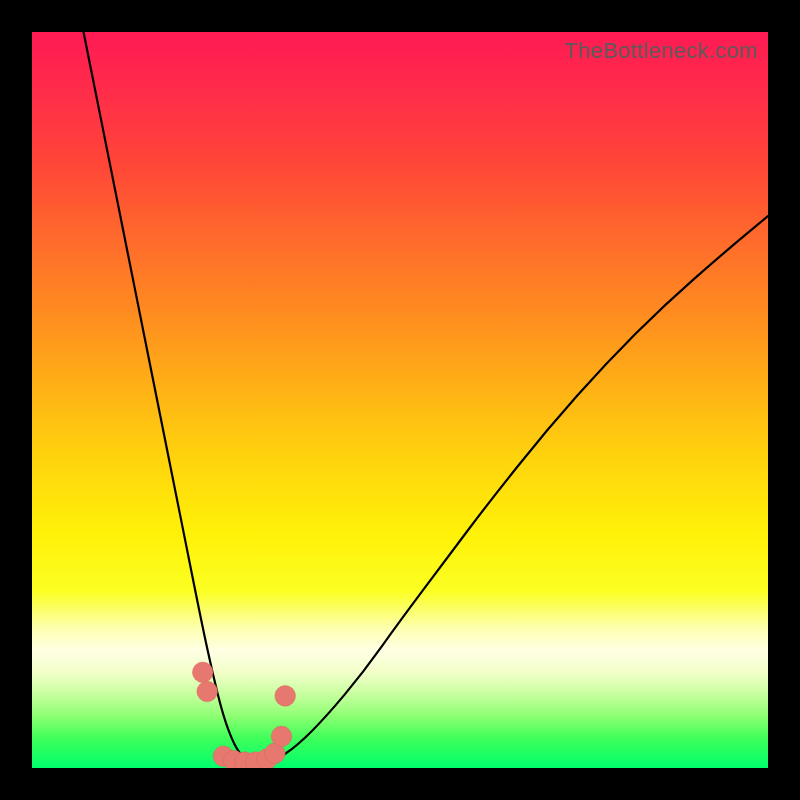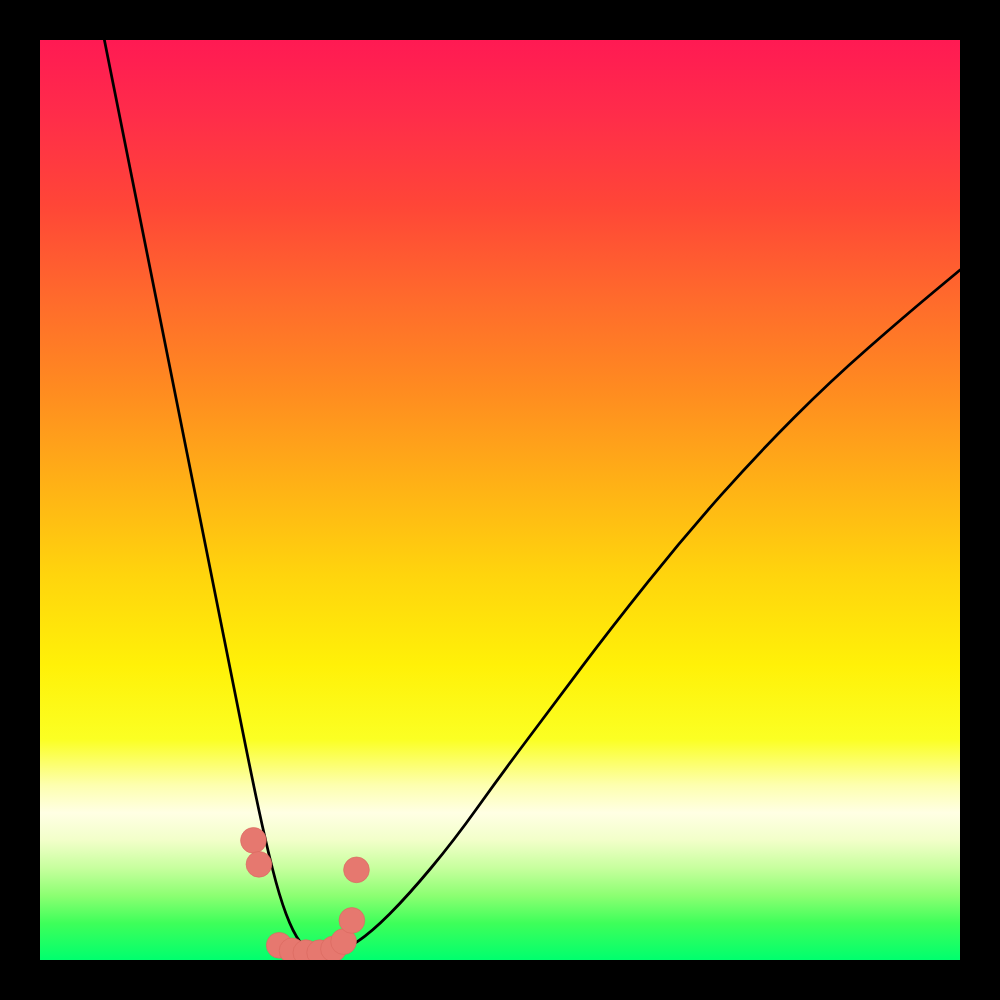--- a/index.html
+++ b/index.html
@@ -73,20 +73,21 @@
     stroke: #d8685f;
     stroke-width: 0.5;
   }
 </style>
 </head>
 <body>
 
 <div class="frame">
   <div class="plot">
 
+    <div class="attribution">TheBottleneck.com</div>
 
     <svg class="curves" viewBox="0 0 736 736" preserveAspectRatio="none">
       <path id="curve-left" class="curve-line" d="M 51.52 0.00 Q 51.52 0.00 58.88 36.80 Q 66.24 73.60 73.60 110.40 Q 80.96 147.20 88.32 184.00 Q 95.68 220.80 103.04 257.60 Q 110.40 294.40 117.76 331.20 Q 125.12 368.00 132.48 404.80 Q 139.84 441.60 147.20 478.40 Q 154.56 515.20 161.92 552.00 Q 169.28 588.80 174.80 614.56 Q 180.32 640.32 185.84 662.40 Q 191.36 684.48 196.88 699.20 Q 202.40 713.92 207.92 721.28 Q 213.44 728.64 218.96 730.48 T 224.48 732.32"></path>
       <path id="curve-right" class="curve-line" d="M 224.48 732.32 Q 224.48 732.32 233.68 730.48 Q 242.88 728.64 253.92 721.28 Q 264.96 713.92 279.68 699.20 Q 294.40 684.48 312.80 662.40 Q 331.20 640.32 349.60 614.56 Q 368.00 588.80 390.08 559.36 Q 412.16 529.92 434.24 500.48 Q 456.32 471.04 485.76 434.24 Q 515.20 397.44 544.64 364.32 Q 574.08 331.20 603.52 301.76 Q 632.96 272.32 662.40 246.56 Q 691.84 220.80 713.92 202.40 T 736.00 184.00"></path>
       <g id="markers">
           <circle cx="170.75" cy="640.32" r="10.30" class="marker"></circle>
           <circle cx="175.17" cy="659.46" r="10.30" class="marker"></circle>
           <circle cx="191.36" cy="724.22" r="10.30" class="marker"></circle>
           <circle cx="201.66" cy="728.64" r="10.30" class="marker"></circle>
           <circle cx="212.70" cy="730.11" r="10.30" class="marker"></circle>

